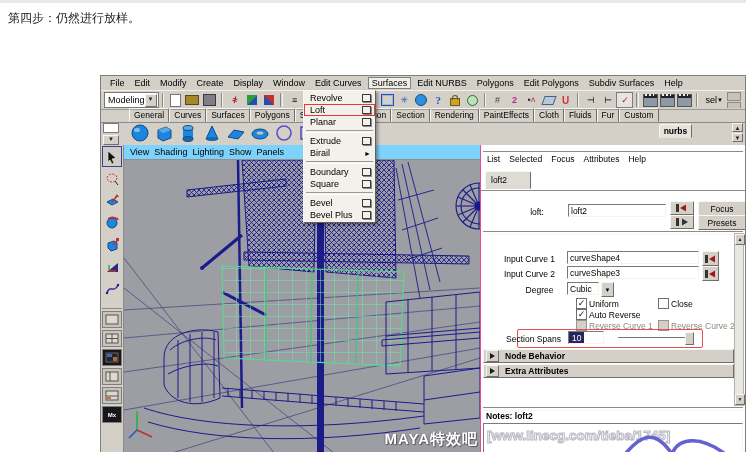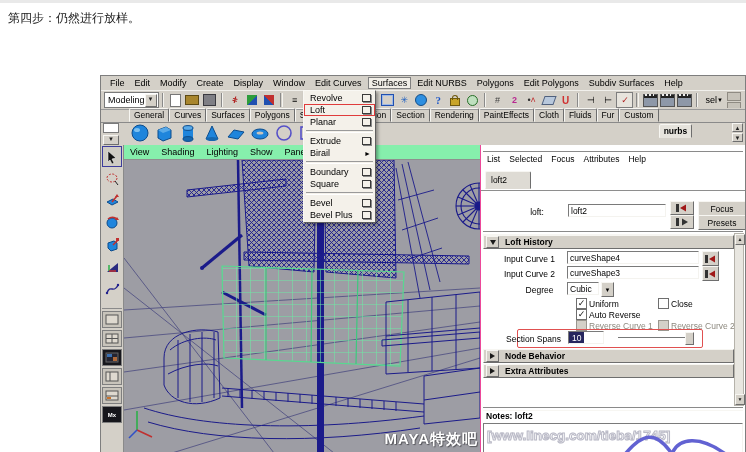--- a/index.html
+++ b/index.html
@@ -56,22 +56,22 @@
   
   .toolbox{width:22px;flex:none;border-right:1px solid #8a8a8a;position:relative;background:#d4d0c8;}
   .tool{width:20px;height:21px;margin:1px;display:flex;align-items:center;justify-content:center;}
   .tool.active{border:1px solid #3c3c9c;background:#cfccc4;box-sizing:border-box;}
   .laybtn{width:18px;height:15px;margin:2px auto;border:1px solid #7f7f7f;background:#c8c4bb;
           display:flex;align-items:center;justify-content:center;font-size:6px;}
   .laybtn.dark{background:#17171c;color:#fff;font-weight:bold;}
 
   
   .viewport{width:356px;flex:none;position:relative;background:#9d9da4;}
-  .vpmenu{position:absolute;left:0;top:0;width:100%;height:15px;background:#86efac;
-          border-bottom:1px solid #8f8f8f;display:flex;align-items:center;gap:12px;padding-left:6px;box-sizing:border-box;}
+  .vpmenu{position:absolute;left:0;top:0;width:100%;height:15px;background:#7dd3fc;
+          border-bottom:1px solid #8f8f8f;display:flex;align-items:center;gap:5px;padding-left:6px;box-sizing:border-box;}
   .vpcanvas{position:absolute;left:0;top:15px;width:356px;height:293px;}
   .vpwm{position:absolute;right:2px;bottom:4px;font-size:15px;font-weight:bold;color:#fff;
         text-shadow:1px 1px 1px #55555a, -1px 0 1px #77777c;letter-spacing:1px;}
 
   
   .ae{flex:1;position:relative;background:#ffffff;border-left:1px solid #ec4899;font-size:8.5px;overflow:hidden;}
   .ridge{position:absolute;left:2px;right:2px;top:3px;height:2px;
          border-top:1px solid #fff;border-bottom:1px solid #8a8a8a;}
   .aemenu{position:absolute;left:6px;top:9px;display:flex;gap:9px;}
   .aetabs{position:absolute;left:0;top:24px;width:100%;height:21px;border-bottom:1px solid #8e8e8e;}
@@ -559,26 +559,20 @@
           <svg width="14" height="8">
               <rect x="1" y="0" width="3" height="8" fill="#333"></rect>
               <polygon points="7,0.5 13,4 7,7.5" fill="#333"></polygon>
             </svg>
         </div>
         <div class="aebtn raised" style="left:217px;top:56px;">Focus</div>
         <div class="aebtn raised" style="left:217px;top:70px;">Presets</div>
 
         <div class="sepline" style="top:86px;"></div>
 
-        <div class="sechdr" style="top:90px;">
-          <span class="cbtn raised">
-              <span class="tri-d"></span>
-            </span>
-          <span>Loft History</span>
-        </div>
 
         <div class="lbl-r" style="left:14px;top:109px;width:69px;">Input Curve 1</div>
         <div class="aefield" style="left:86px;top:106px;width:132px;">curveShape4</div>
         <div class="loadbtn raised" style="left:221px;top:106px;width:15px;height:13px;">
           <svg width="12" height="8">
               <rect x="0" y="0" width="3" height="8" fill="#333"></rect>
               <polygon points="4,4 10,0.5 10,7.5" fill="#a01818"></polygon>
             </svg>
         </div>
 

